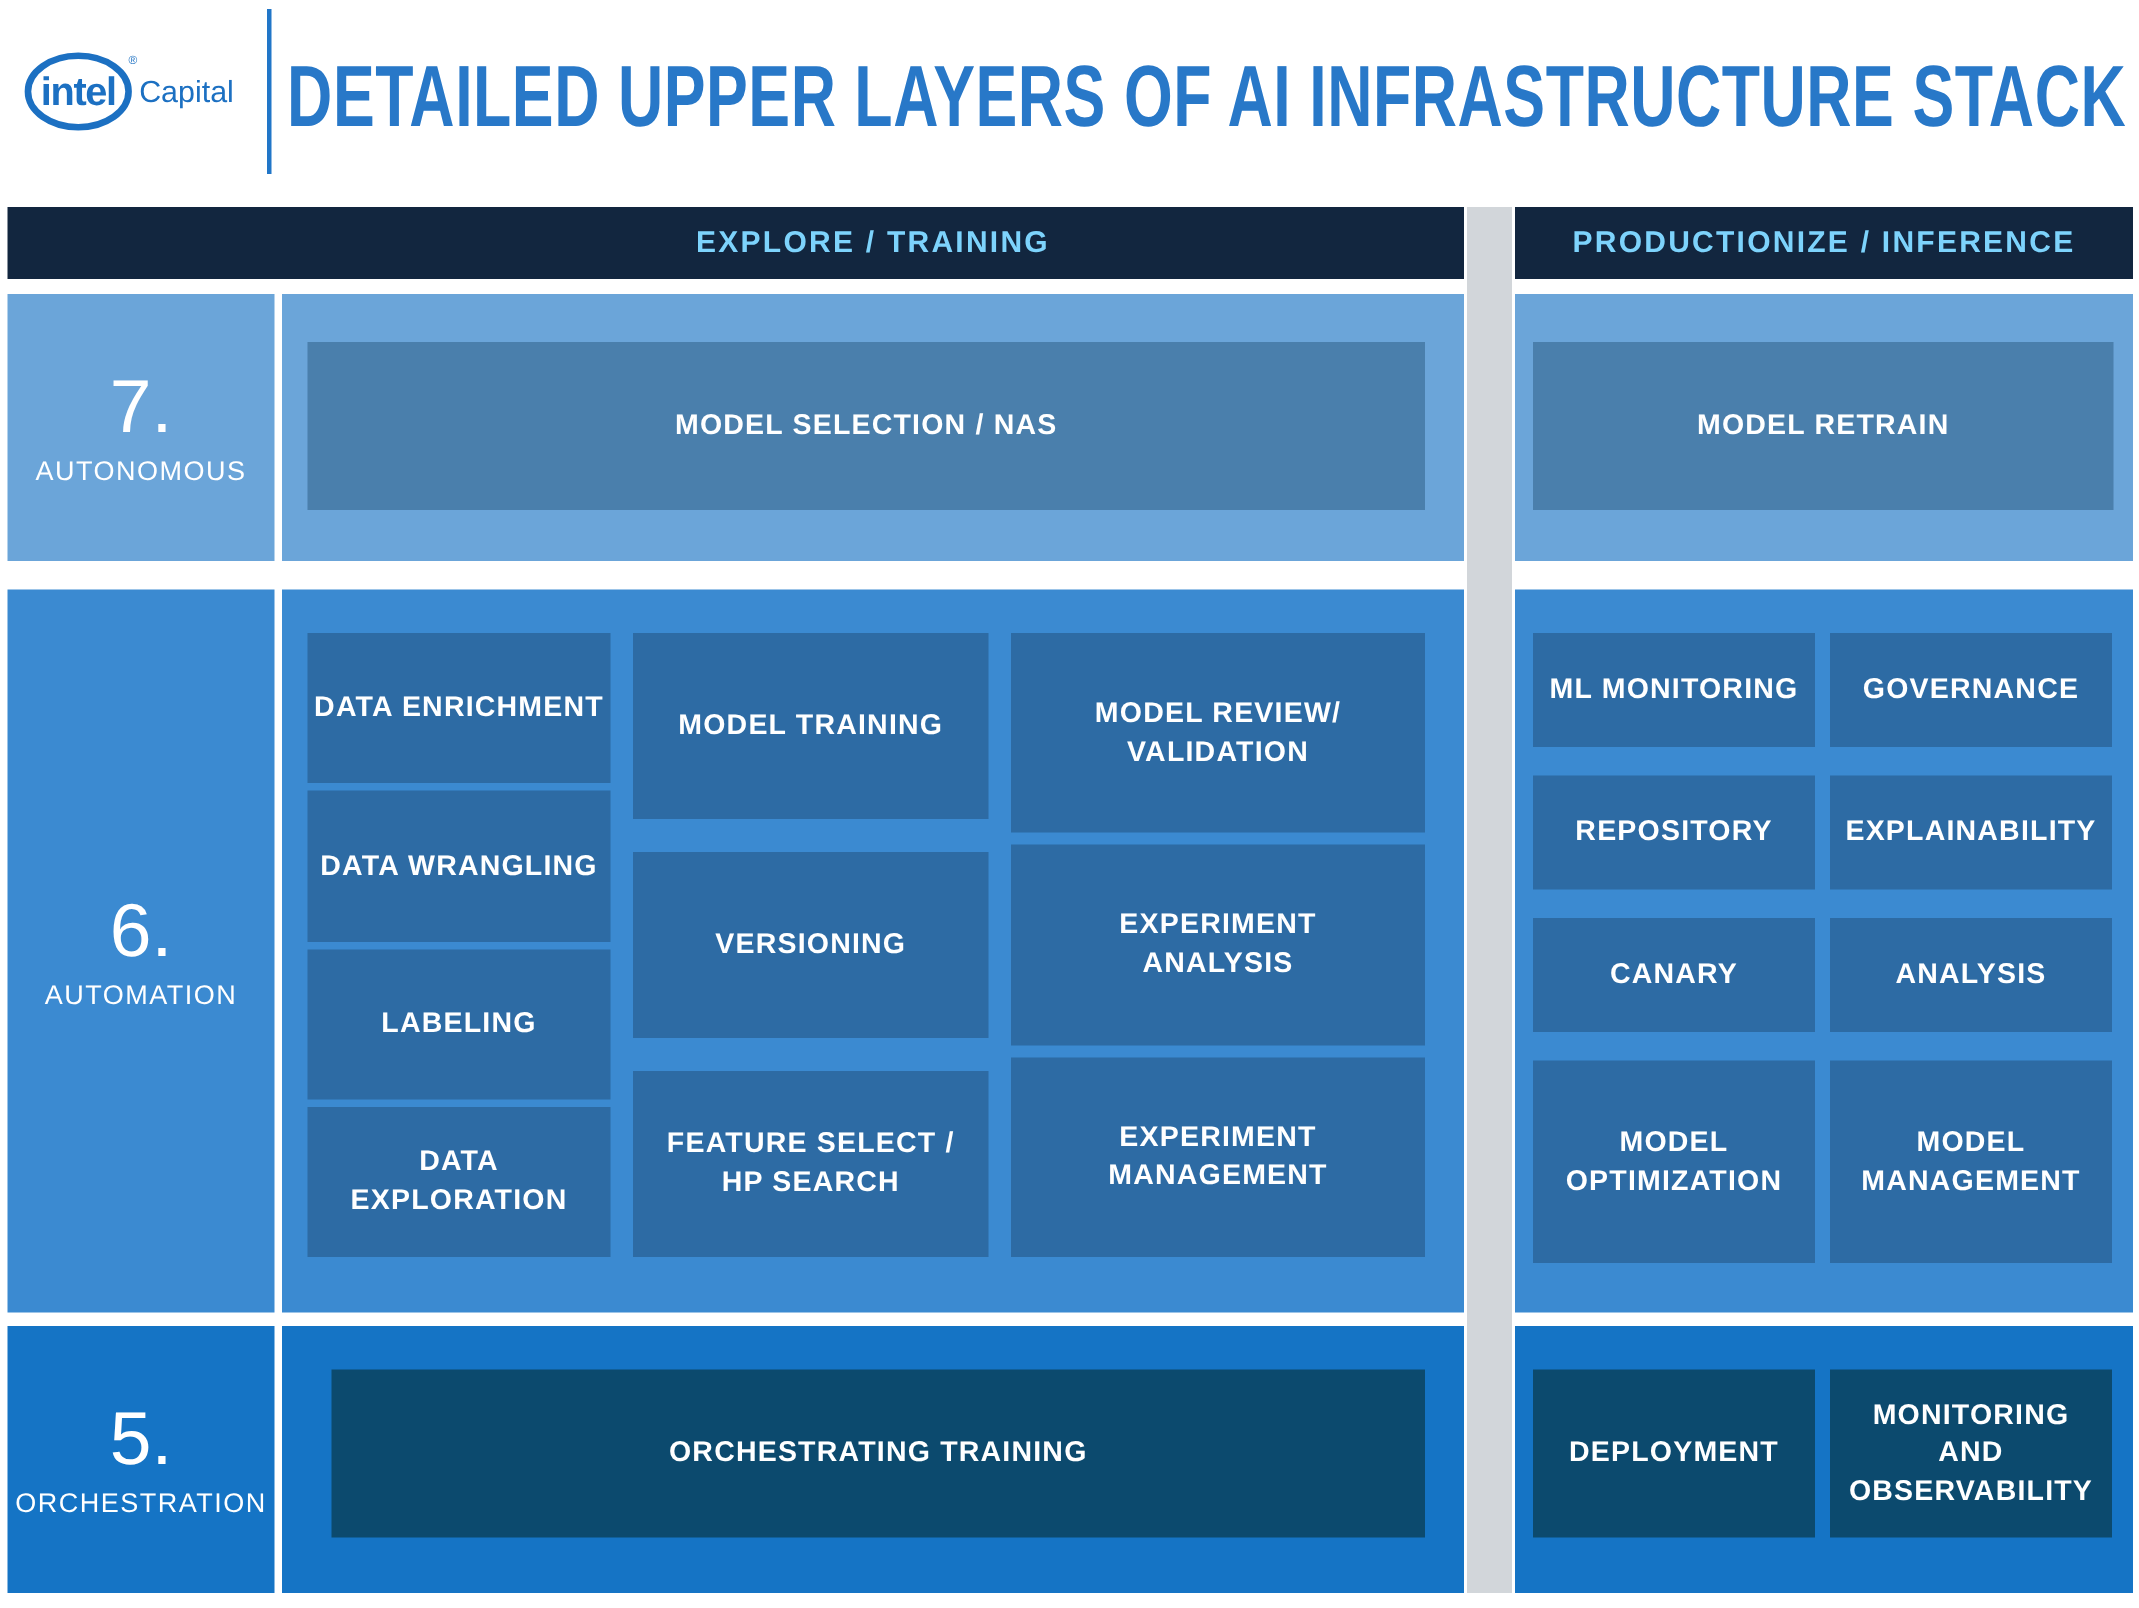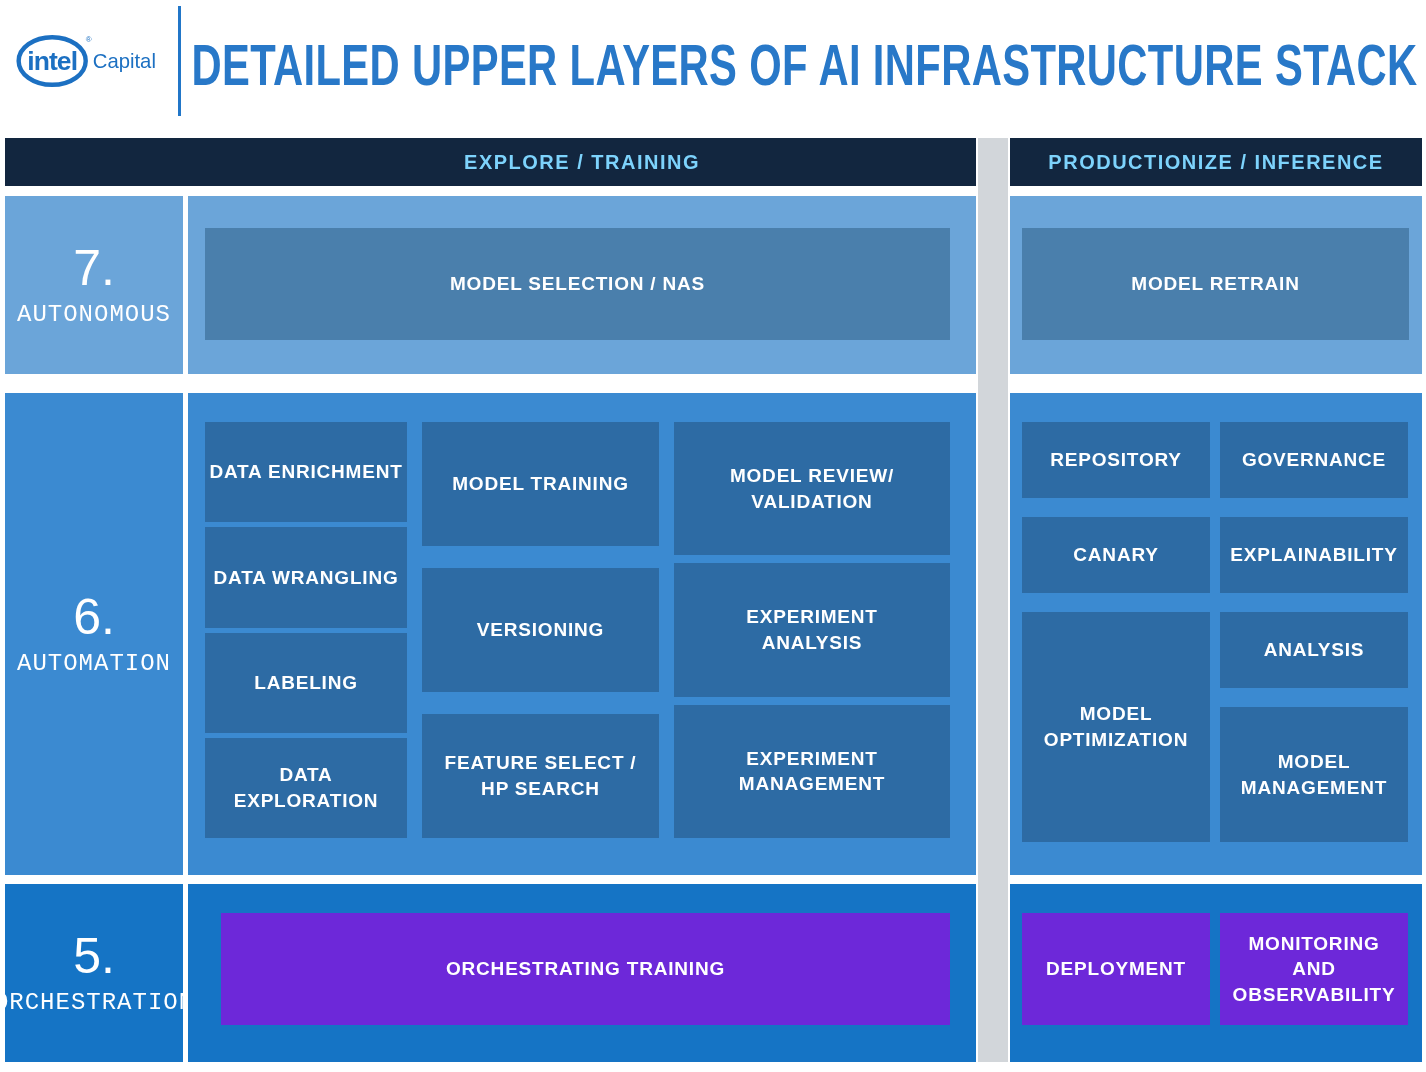--- a/index.html
+++ b/index.html
@@ -47,35 +47,35 @@
   .bg7 { background:#6ba5d9; }
   .bg6 { background:#3b8ad1; }
   .bg5 { background:#1574c5; }
 
   .label-cell {
     position:absolute; left:0; top:0; bottom:0; width:178px;
     display:flex; flex-direction:column; align-items:center; justify-content:center;
     color:#ffffff; text-align:center;
   }
   .label-num { font-size:50px; font-weight:400; line-height:1.05; }
-  .label-txt { font-size:24px; font-weight:400; letter-spacing:1px; margin-top:6px;font-family:Liberation Mono, monospace; }
+  .label-txt { font-size:18px; font-weight:400; letter-spacing:1px; margin-top:6px; }
 
   .panel { position:absolute; top:0; bottom:0; box-sizing:border-box; display:flex; }
   .left-panel  { left:183px; width:788px; }
   .right-panel { left:1005px; right:0; }
 
   .box {
     display:flex; align-items:center; justify-content:center;
     color:#ffffff; font-weight:bold; font-size:19px; letter-spacing:0.8px;
     text-align:center; white-space:pre-line; line-height:1.35;
     box-sizing:border-box; padding:4px;
   }
   .box7 { background:#4a7fac; }
   .box6 { background:#2d6ba4; }
-  .box5 { background:#6d28d9; }
+  .box5 { background:#0c4a6e; }
 
   
   .pad-single-l { padding:32px 26px 34px 17px; }
   .pad-single-r { padding:32px 13px 34px 12px; }
   .pad-single-l .box, .pad-single-r .box { flex:1; }
 
   
   .r6-left { padding:29px 26px 37px 17px; gap:15px; }
   .col { display:flex; flex-direction:column; }
   .col-1 { width:202px; gap:5px; }
@@ -166,20 +166,21 @@
 VALIDATION</div>
         <div class="box box6">EXPERIMENT
 ANALYSIS</div>
         <div class="box box6">EXPERIMENT
 MANAGEMENT</div>
       </div>
     </div>
 
     <div class="panel right-panel bg6 r6-right">
       <div class="rcol">
+        <div class="box box6 box-sm">ML MONITORING</div>
         <div class="box box6 box-sm">REPOSITORY</div>
         <div class="box box6 box-sm">CANARY</div>
         <div class="box box6 box-lg">MODEL
 OPTIMIZATION</div>
       </div>
       <div class="rcol">
         <div class="box box6 box-sm">GOVERNANCE</div>
         <div class="box box6 box-sm">EXPLAINABILITY</div>
         <div class="box box6 box-sm">ANALYSIS</div>
         <div class="box box6 box-lg">MODEL

